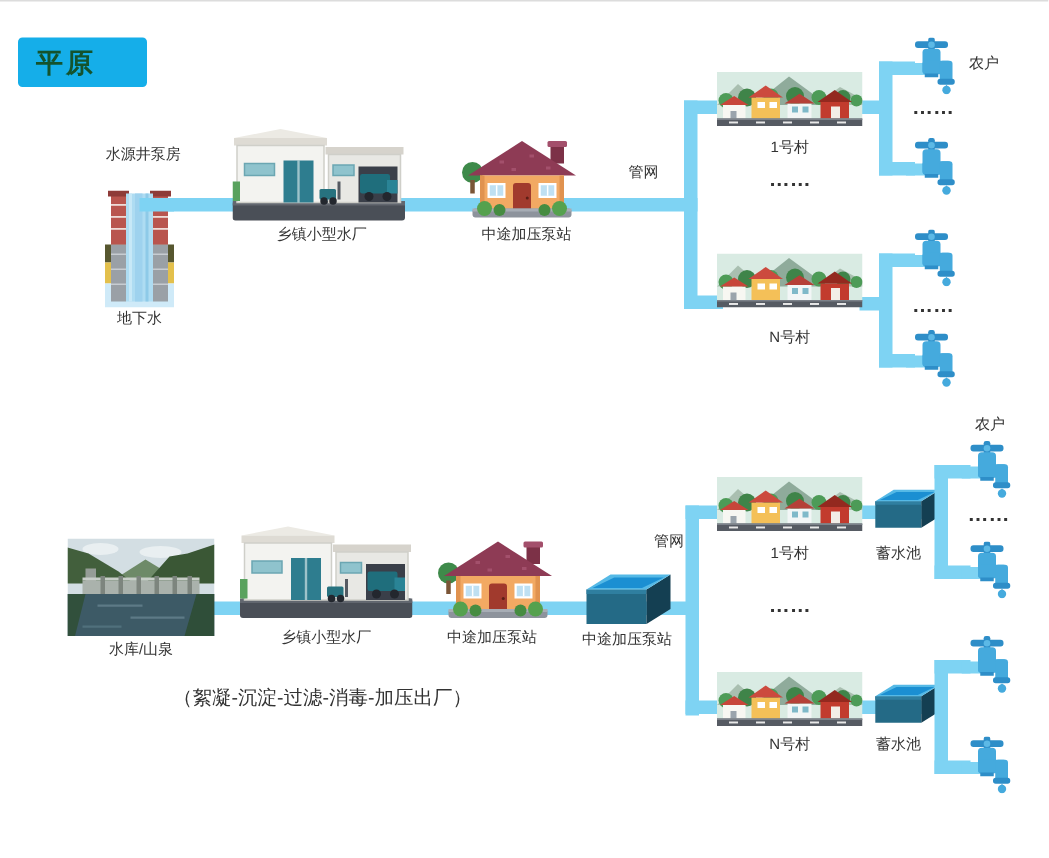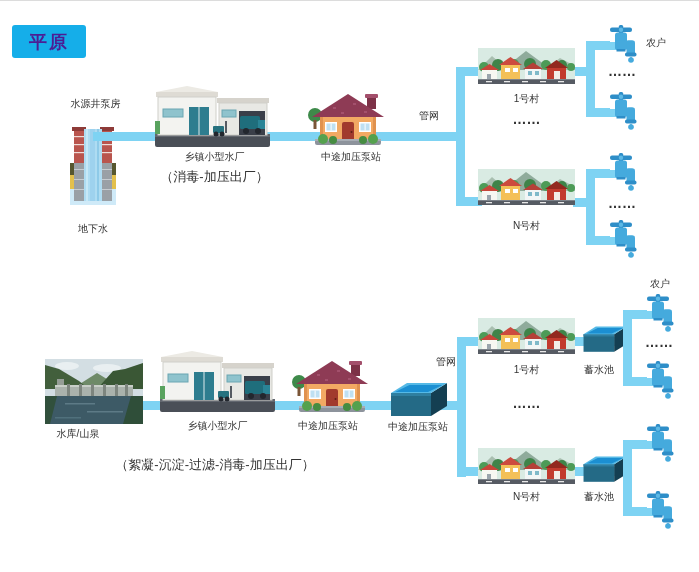--- a/index.html
+++ b/index.html
@@ -3,23 +3,23 @@
 <meta charset="utf-8">
 <style>
   html,body{margin:0;padding:0;background:#fff;}
   .stage{position:relative;width:699px;height:572px;background:#ffffff;overflow:hidden;
          border-top:1px solid #dcdcdc;border-bottom:1px solid #dcdcdc;
          font-family:"Liberation Sans","DejaVu Sans",sans-serif;color:var(--text,#333);}
   .pipe{position:absolute;background:var(--pipe,#7ed3f3);z-index:1;}
   .icon{position:absolute;z-index:2;}
   .lbl{position:absolute;z-index:3;font-size:10px;line-height:1.15;text-align:center;color:var(--text,#333);}
   .lbl.small{font-size:13px;}
-  .badge{position:absolute;z-index:3;background:var(--accent,#15aee9);color:#4c1d95;font-size:18px;
-         font-weight:bold;display:flex;align-items:center;justify-content:center;border-radius:3px;
-         letter-spacing:2px;}
+  .badge{position:absolute;z-index:3;background:var(--accent,#15aee9);color:#14532d;font-size:18px;
+         font-weight:bold;display:flex;align-items:center;border-radius:3px;
+         letter-spacing:2px;padding-left:12px;}
   .dots{position:absolute;z-index:3;font-size:14px;font-weight:bold;color:var(--text,#333);text-align:center;}
   .tapset{position:absolute;z-index:2;}
   .tapset .pipe{z-index:1;}
   .tapset .icon{position:absolute;z-index:2;}
 </style>
 </head>
 <body>
 
 <svg width="0" height="0" style="position:absolute" aria-hidden="true">
 <defs>
@@ -236,23 +236,22 @@
     <svg class="icon" style="left:18px;top:0;" width="34" height="38">
         <use href="#sym-faucet"></use>
       </svg>
     <svg class="icon" style="left:18px;top:67px;" width="34" height="38">
         <use href="#sym-faucet"></use>
       </svg>
     <div class="dots" style="left:16px;top:42px;width:40px;">……</div>
   </div>
 
   <div class="lbl" style="left:48px;top:97px;width:95px;">水源井泵房</div>
-  <div class="lbl" style="left:68px;top:222px;width:50px;text-align:center;">地下水</div>
+  <div class="lbl" style="left:68px;top:206px;width:50px;text-align:center;">地下水</div>
   <div class="lbl" style="left:157px;top:150px;width:115px;">乡镇小型水厂</div>
-  <div class="lbl small" style="left:137px;top:169px;width:155px;">（消毒-加压出厂）</div>
   <div class="lbl" style="left:305px;top:150px;width:92px;">中途加压泵站</div>
   <div class="lbl" style="left:411px;top:109px;width:36px;">管网</div>
   <div class="lbl" style="left:478px;top:92px;width:97px;">1号村</div>
   <div class="dots" style="left:478px;top:110px;width:97px;">……</div>
   <div class="lbl" style="left:478px;top:219px;width:97px;">N号村</div>
   <div class="lbl" style="left:640px;top:36px;width:32px;">农户</div>
 
 
   <div class="pipe" style="left:140px;top:400px;width:326px;height:9px;"></div>
   <div class="pipe" style="left:457px;top:336px;width:9px;height:140px;"></div>
@@ -305,21 +304,21 @@
     <div class="pipe" style="left:0;top:16px;width:24px;height:9px;"></div>
     <div class="pipe" style="left:0;top:83px;width:24px;height:9px;"></div>
     <svg class="icon" style="left:18px;top:0;" width="34" height="38">
         <use href="#sym-faucet"></use>
       </svg>
     <svg class="icon" style="left:18px;top:67px;" width="34" height="38">
         <use href="#sym-faucet"></use>
       </svg>
   </div>
 
-  <div class="lbl" style="left:29px;top:427px;width:98px;">水库/山泉</div>
+  <div class="lbl" style="left:45px;top:427px;width:98px;">水库/山泉</div>
   <div class="lbl" style="left:160px;top:419px;width:115px;">乡镇小型水厂</div>
   <div class="lbl small" style="left:105px;top:457px;width:220px;">（絮凝-沉淀-过滤-消毒-加压出厂）</div>
   <div class="lbl" style="left:282px;top:419px;width:92px;">中途加压泵站</div>
   <div class="lbl" style="left:378px;top:420px;width:80px;">中途加压泵站</div>
   <div class="lbl" style="left:428px;top:355px;width:36px;">管网</div>
   <div class="lbl" style="left:478px;top:363px;width:97px;">1号村</div>
   <div class="dots" style="left:478px;top:394px;width:97px;">……</div>
   <div class="lbl" style="left:478px;top:490px;width:97px;">N号村</div>
   <div class="lbl" style="left:568px;top:363px;width:62px;">蓄水池</div>
   <div class="lbl" style="left:568px;top:490px;width:62px;">蓄水池</div>

